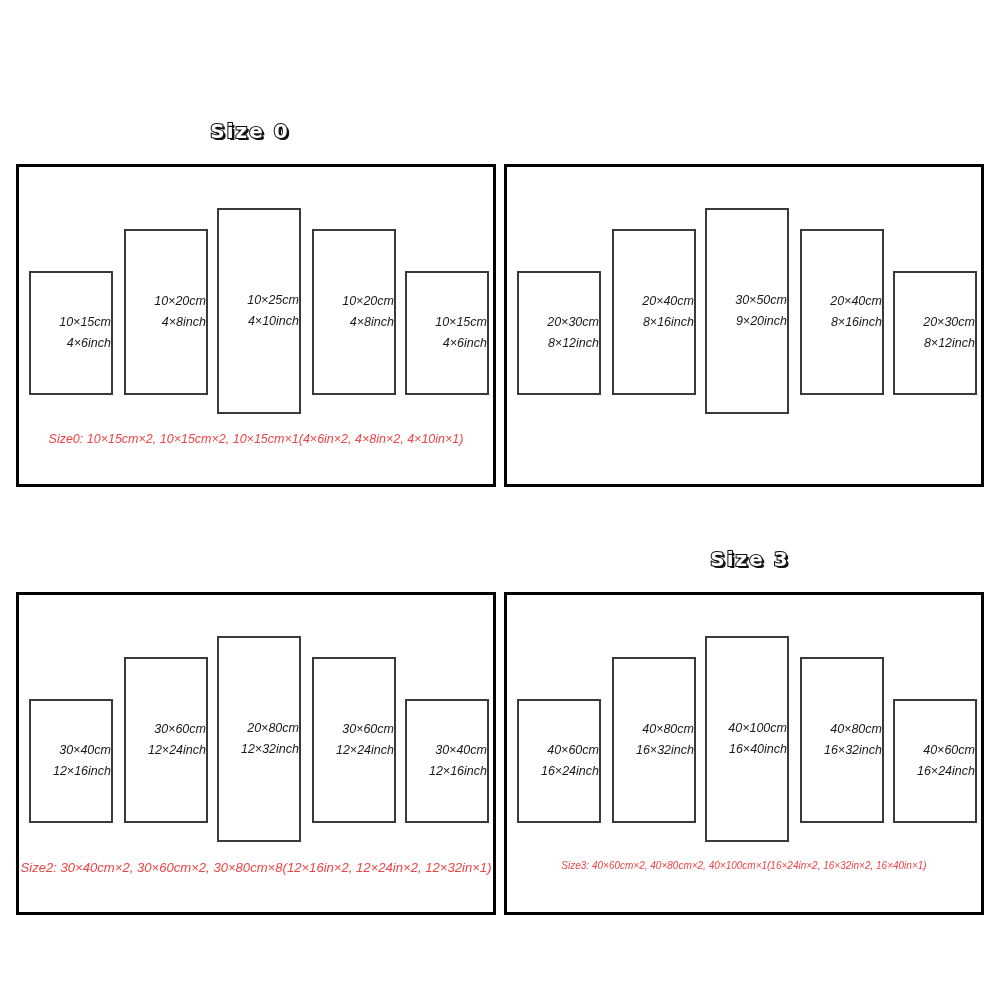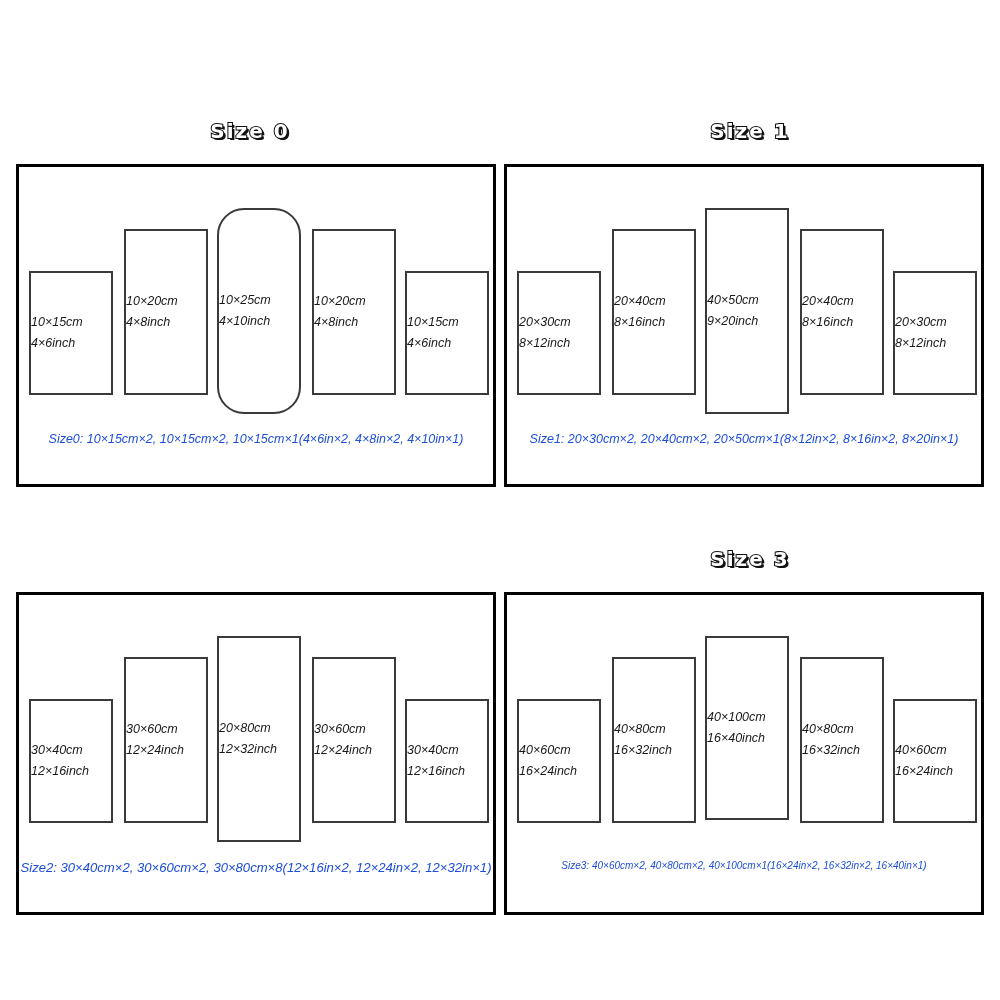--- a/index.html
+++ b/index.html
@@ -83,21 +83,21 @@
     height: 100%;
   }
 
   .canvas-rect {
     position: absolute;
     border: 2px solid #3a3a3a;
     box-sizing: border-box;
     background: #ffffff;
     display: flex;
     flex-direction: column;
-    align-items: flex-start;
+    align-items: flex-end;
     justify-content: center;
   }
 
   .canvas-rect .dim-line {
     font-family: "Liberation Sans", sans-serif;
     font-style: italic;
     font-size: 12.5px;
     color: #1a1a1a;
     line-height: 21px;
     white-space: nowrap;
@@ -106,21 +106,21 @@
   
   .panel-caption {
     position: absolute;
     left: 0;
     width: 100%;
     top: 265px;
     text-align: center;
     font-family: "Liberation Sans", sans-serif;
     font-style: italic;
     font-size: 12.5px;
-    color: #1d4ed8;
+    color: #ef4444;
     white-space: nowrap;
   }
   .block-2 .panel-caption { font-size: 13.1px; }
   .block-3 .panel-caption { font-size: 10px; }
 </style>
 </head>
 <body>
 
 <div class="chart-root">
 
@@ -129,63 +129,61 @@
     <div class="panel-frame">
       <div class="panels-row">
           <div class="canvas-rect" style="left: 10px; top: 104px; width: 84px; height: 124px;">
             <div class="dim-line">10×15cm</div>
             <div class="dim-line">4×6inch</div>
           </div>
           <div class="canvas-rect" style="left: 105px; top: 62px; width: 84px; height: 166px;">
             <div class="dim-line">10×20cm</div>
             <div class="dim-line">4×8inch</div>
           </div>
-          <div class="canvas-rect" style="left: 198px; top: 41px; width: 84px; height: 206px; border-radius: 27px;">
+          <div class="canvas-rect" style="left: 198px; top: 41px; width: 84px; height: 206px;">
             <div class="dim-line">10×25cm</div>
             <div class="dim-line">4×10inch</div>
           </div>
           <div class="canvas-rect" style="left: 293px; top: 62px; width: 84px; height: 166px;">
             <div class="dim-line">10×20cm</div>
             <div class="dim-line">4×8inch</div>
           </div>
           <div class="canvas-rect" style="left: 386px; top: 104px; width: 84px; height: 124px;">
             <div class="dim-line">10×15cm</div>
             <div class="dim-line">4×6inch</div>
           </div>
         </div>
       <div class="panel-caption">Size0: 10×15cm×2, 10×15cm×2, 10×15cm×1(4×6in×2, 4×8in×2, 4×10in×1)</div>
     </div>
   </div>
 
   <div class="size-block block-1">
-    <div class="block-title">Size 1</div>
     <div class="panel-frame">
       <div class="panels-row">
           <div class="canvas-rect" style="left: 10px; top: 104px; width: 84px; height: 124px;">
             <div class="dim-line">20×30cm</div>
             <div class="dim-line">8×12inch</div>
           </div>
           <div class="canvas-rect" style="left: 105px; top: 62px; width: 84px; height: 166px;">
             <div class="dim-line">20×40cm</div>
             <div class="dim-line">8×16inch</div>
           </div>
           <div class="canvas-rect" style="left: 198px; top: 41px; width: 84px; height: 206px;">
-            <div class="dim-line">40×50cm</div>
+            <div class="dim-line">30×50cm</div>
             <div class="dim-line">9×20inch</div>
           </div>
           <div class="canvas-rect" style="left: 293px; top: 62px; width: 84px; height: 166px;">
             <div class="dim-line">20×40cm</div>
             <div class="dim-line">8×16inch</div>
           </div>
           <div class="canvas-rect" style="left: 386px; top: 104px; width: 84px; height: 124px;">
             <div class="dim-line">20×30cm</div>
             <div class="dim-line">8×12inch</div>
           </div>
         </div>
-      <div class="panel-caption">Size1: 20×30cm×2, 20×40cm×2, 20×50cm×1(8×12in×2, 8×16in×2, 8×20in×1)</div>
     </div>
   </div>
 
   <div class="size-block block-2">
     <div class="panel-frame">
       <div class="panels-row">
           <div class="canvas-rect" style="left: 10px; top: 104px; width: 84px; height: 124px;">
             <div class="dim-line">30×40cm</div>
             <div class="dim-line">12×16inch</div>
           </div>
@@ -215,21 +213,21 @@
     <div class="panel-frame">
       <div class="panels-row">
           <div class="canvas-rect" style="left: 10px; top: 104px; width: 84px; height: 124px;">
             <div class="dim-line">40×60cm</div>
             <div class="dim-line">16×24inch</div>
           </div>
           <div class="canvas-rect" style="left: 105px; top: 62px; width: 84px; height: 166px;">
             <div class="dim-line">40×80cm</div>
             <div class="dim-line">16×32inch</div>
           </div>
-          <div class="canvas-rect" style="left: 198px; top: 41px; width: 84px; height: 184px;">
+          <div class="canvas-rect" style="left: 198px; top: 41px; width: 84px; height: 206px;">
             <div class="dim-line">40×100cm</div>
             <div class="dim-line">16×40inch</div>
           </div>
           <div class="canvas-rect" style="left: 293px; top: 62px; width: 84px; height: 166px;">
             <div class="dim-line">40×80cm</div>
             <div class="dim-line">16×32inch</div>
           </div>
           <div class="canvas-rect" style="left: 386px; top: 104px; width: 84px; height: 124px;">
             <div class="dim-line">40×60cm</div>
             <div class="dim-line">16×24inch</div>

